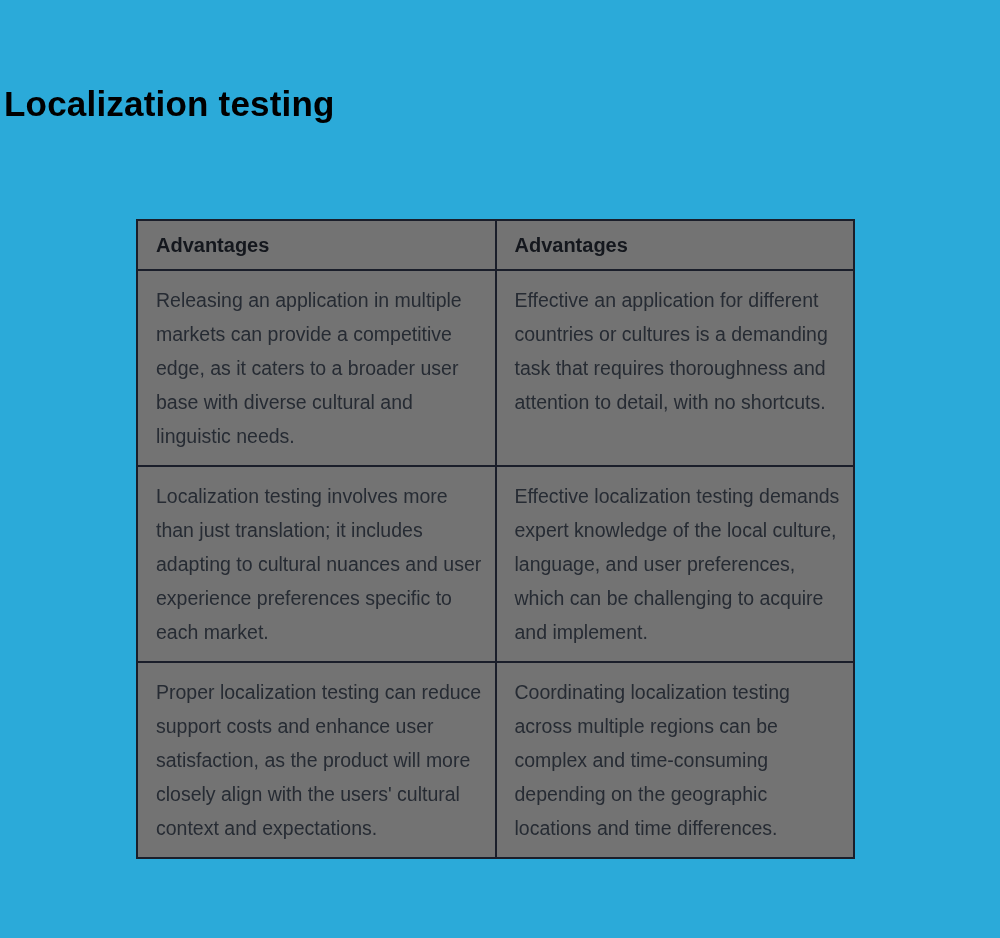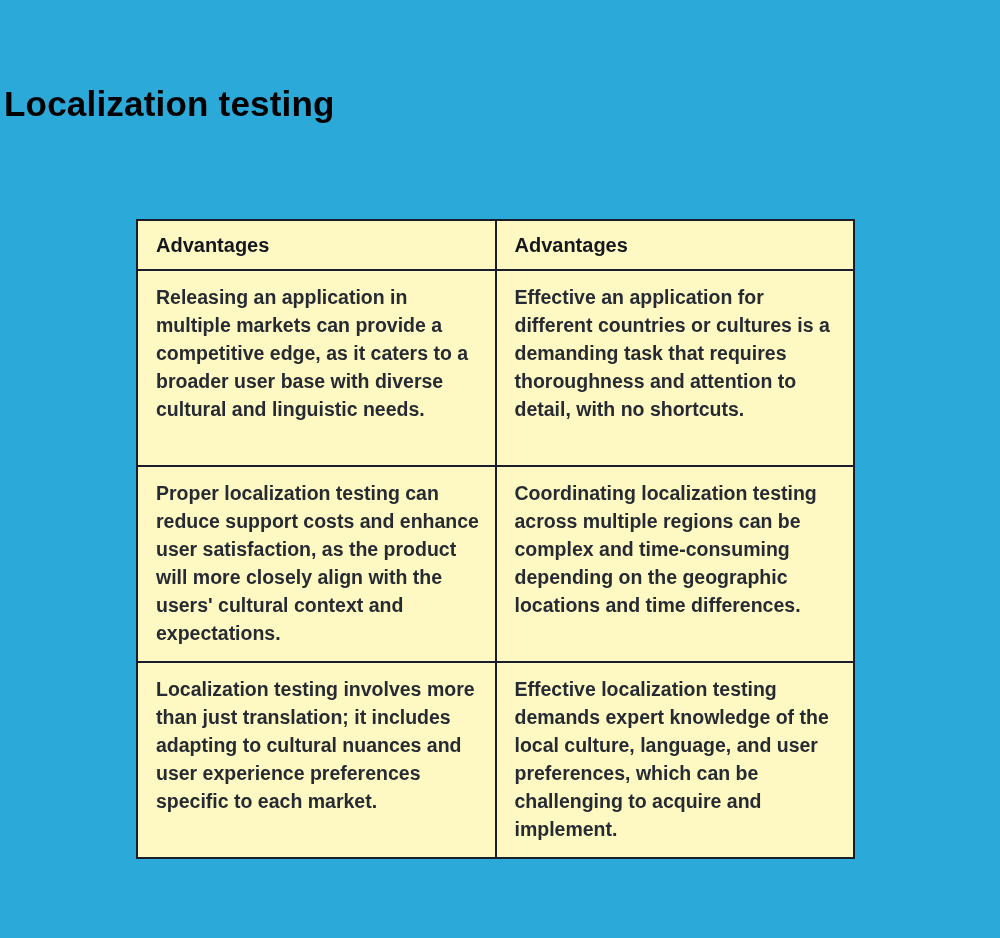--- a/index.html
+++ b/index.html
@@ -34,40 +34,40 @@
     position: absolute;
     left: 136px;
     top: 219px;
     width: 719px;
     border-collapse: collapse;
     table-layout: fixed;
   }
   table.compare th,
   table.compare td {
     border: 2px solid #1A1E2A;
-    background: #fef9c3;
+    background: #737373;
     color: #262B33;
     text-align: left;
     vertical-align: top;
     box-sizing: border-box;
   }
   table.compare th {
     height: 50px;
     padding: 6px 16px 6px 18px;
     font-size: 20px;
     font-weight: 700;
     vertical-align: middle;
     color: #14171D;
   }
   table.compare td {
     height: 196px;
     padding: 12px 8px 12px 18px;
     font-size: 19.5px;
-    line-height: 28px;
-    font-weight: 700;
+    line-height: 34px;
+    font-weight: 400;
   }
 </style>
 </head>
 <body>
 
 <div class="canvas">
 
   <h1 class="page-title">Localization testing</h1>
 
   <table class="compare">
@@ -76,23 +76,23 @@
         <th>Advantages</th>
         <th>Advantages</th>
       </tr>
     </thead>
     <tbody>
       <tr>
         <td>Releasing an application in multiple markets can provide a competitive edge, as it caters to a broader user base with diverse cultural and linguistic needs.</td>
         <td>Effective an application for different countries or cultures is a demanding task that requires thoroughness and attention to detail, with no shortcuts.</td>
       </tr>
       <tr>
+        <td>Localization testing involves more than just translation; it includes adapting to cultural nuances and user experience preferences specific to each market.</td>
+        <td>Effective localization testing demands expert knowledge of the local culture, language, and user preferences, which can be challenging to acquire and implement.</td>
+      </tr>
+      <tr>
         <td>Proper localization testing can reduce support costs and enhance user satisfaction, as the product will more closely align with the users' cultural context and expectations.</td>
         <td>Coordinating localization testing across multiple regions can be complex and time-consuming depending on the geographic locations and time differences.</td>
-      </tr>
-      <tr>
-        <td>Localization testing involves more than just translation; it includes adapting to cultural nuances and user experience preferences specific to each market.</td>
-        <td>Effective localization testing demands expert knowledge of the local culture, language, and user preferences, which can be challenging to acquire and implement.</td>
       </tr>
     </tbody>
   </table>
 
 </div>
 
 </body></html>

